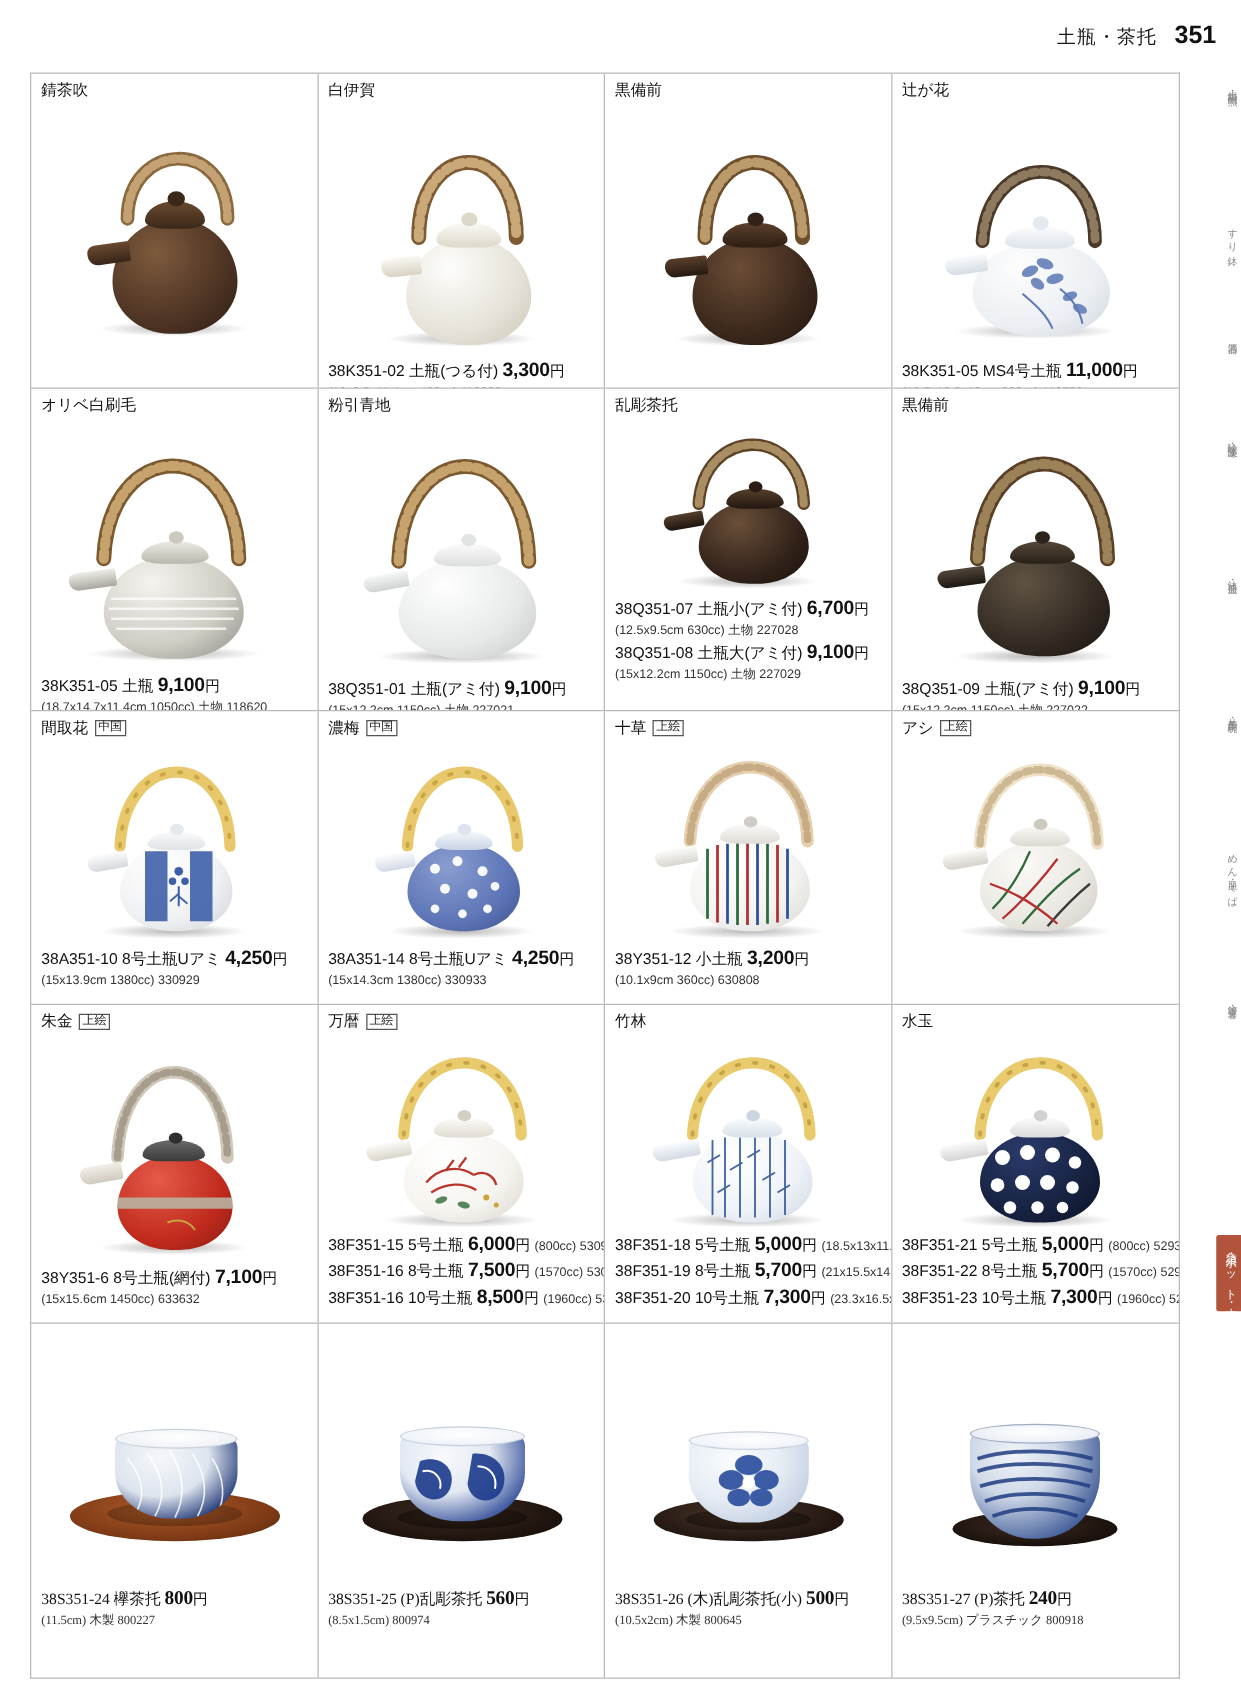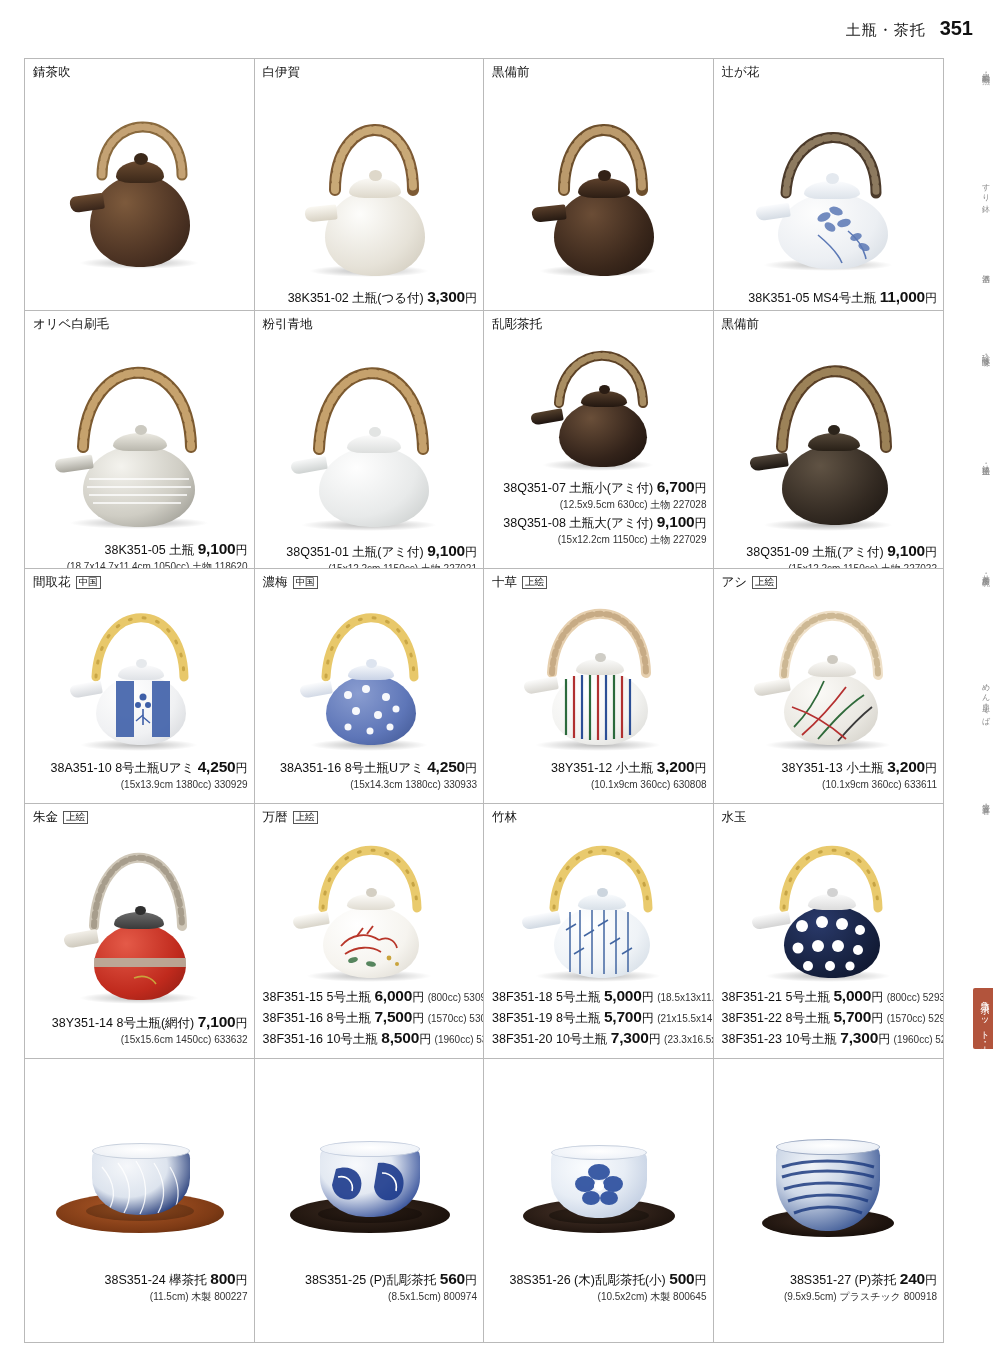--- a/index.html
+++ b/index.html
@@ -21,27 +21,27 @@
     font-size: 15px; color: #1a1a1a; letter-spacing: 1px;
   }
   .page-header .hdr-num {
     font-size: 20px; font-weight: bold; color: #111; line-height: 1;
   }
   .grid {
     position: absolute;
     left: 24px; top: 58px;
     width: 920px; height: 1285px;
     border: 1px solid #b9b9b9;
-    display: flex; flex-direction: column; text-align: right;
+    display: flex; flex-direction: column;
   }
   .row {
     display: flex;
     border-bottom: 1px solid #b9b9b9;
   }
-  .row:last-child { border-bottom: none; }
+  .row:last-child { border-bottom: none; font-family: Liberation Serif, serif; }
   .row.r1 { height: 252px; }
   .row.r2 { height: 258px; }
   .row.r3 { height: 235px; }
   .row.r4 { height: 255px; }
   .row.r5 { height: 283px; }
   .cell {
     flex: 1 1 25%;
     border-right: 1px solid #b9b9b9;
     position: relative;
     padding: 6px 8px 4px 8px;
@@ -437,21 +437,21 @@
                 <circle cx="64" cy="52" r="3.5"></circle>
             </g>
           </svg>
           <div class="lid" style="left:74px;top:80px;width:46px;height:15px;background:linear-gradient(#f6f8fb,#c9d3e6)"></div>
           <div class="knob" style="left:92px;top:74px;width:11px;height:9px;background:#dde4ef"></div>
           <div class="spout" style="left:26px;top:98px;width:32px;height:13px;background:linear-gradient(#fbfcfd,#d3dae6);border-radius:6px 2px 2px 8px;transform:rotate(-10deg)"></div>
         </div>
       </div>
       <div class="caps" style="top:188px">
         <span class="cap-line">
-          <span class="code">38A351-16 8号土瓶Uアミ</span>
+          <span class="code">38A351-14 8号土瓶Uアミ</span>
           <span class="price">4,250</span><span class="yen">円</span>
         </span>
         <span class="cap-sub">(15x14.3cm 1380cc) 330933</span>
       </div>
     </div>
 
     <div class="cell">
       <div class="pname">
         <span>十草</span>
         <span class="badge">上絵</span>
@@ -511,27 +511,20 @@
               <path d="M34 66 C48 50 62 34 80 22" stroke="#2f6a3a"></path>
               <path d="M54 68 C66 54 78 42 88 34" stroke="#3a3a3a"></path>
               <path d="M8 34 C26 40 46 52 62 66" stroke="#b53030"></path>
             </g>
           </svg>
           <div class="lid" style="left:80px;top:76px;width:48px;height:16px;background:linear-gradient(#fbfaf7,#dcd9d2)"></div>
           <div class="knob" style="left:99px;top:70px;width:11px;height:9px;background:#cdc9c0"></div>
           <div class="spout" style="left:26px;top:96px;width:36px;height:13px;background:linear-gradient(#fbfaf7,#d4d1c9);border-radius:6px 2px 2px 8px;transform:rotate(-10deg)"></div>
         </div>
       </div>
-      <div class="caps" style="top:188px">
-        <span class="cap-line">
-          <span class="code">38Y351-13 小土瓶</span>
-          <span class="price">3,200</span><span class="yen">円</span>
-        </span>
-        <span class="cap-sub">(10.1x9cm 360cc) 633611</span>
-      </div>
     </div>
   </div>
 
   <div class="row r4">
 
     <div class="cell">
       <div class="pname">
         <span>朱金</span>
         <span class="badge">上絵</span>
       </div>
@@ -547,21 +540,21 @@
             <rect x="0" y="34" width="92" height="9" fill="#b9b1a0" opacity="0.9"></rect>
             <path d="M40 54 C50 50 58 54 62 60" stroke="#caa33c" stroke-width="1.6" fill="none"></path>
           </svg>
           <div class="lid" style="left:70px;top:92px;width:50px;height:17px;background:linear-gradient(#6b6b6b,#3a3a3a)"></div>
           <div class="knob" style="left:91px;top:86px;width:11px;height:9px;background:#2f2f2f"></div>
           <div class="spout" style="left:20px;top:112px;width:34px;height:14px;background:linear-gradient(#f2efe8,#cfcabe);border-radius:6px 2px 2px 8px;transform:rotate(-10deg)"></div>
         </div>
       </div>
       <div class="caps" style="top:208px">
         <span class="cap-line">
-          <span class="code">38Y351-14 8号土瓶(網付)</span>
+          <span class="code">38Y351-6 8号土瓶(網付)</span>
           <span class="price">7,100</span><span class="yen">円</span>
         </span>
         <span class="cap-sub">(15x15.6cm 1450cc) 633632</span>
       </div>
     </div>
 
     <div class="cell">
       <div class="pname">
         <span>万暦</span>
         <span class="badge">上絵</span>

